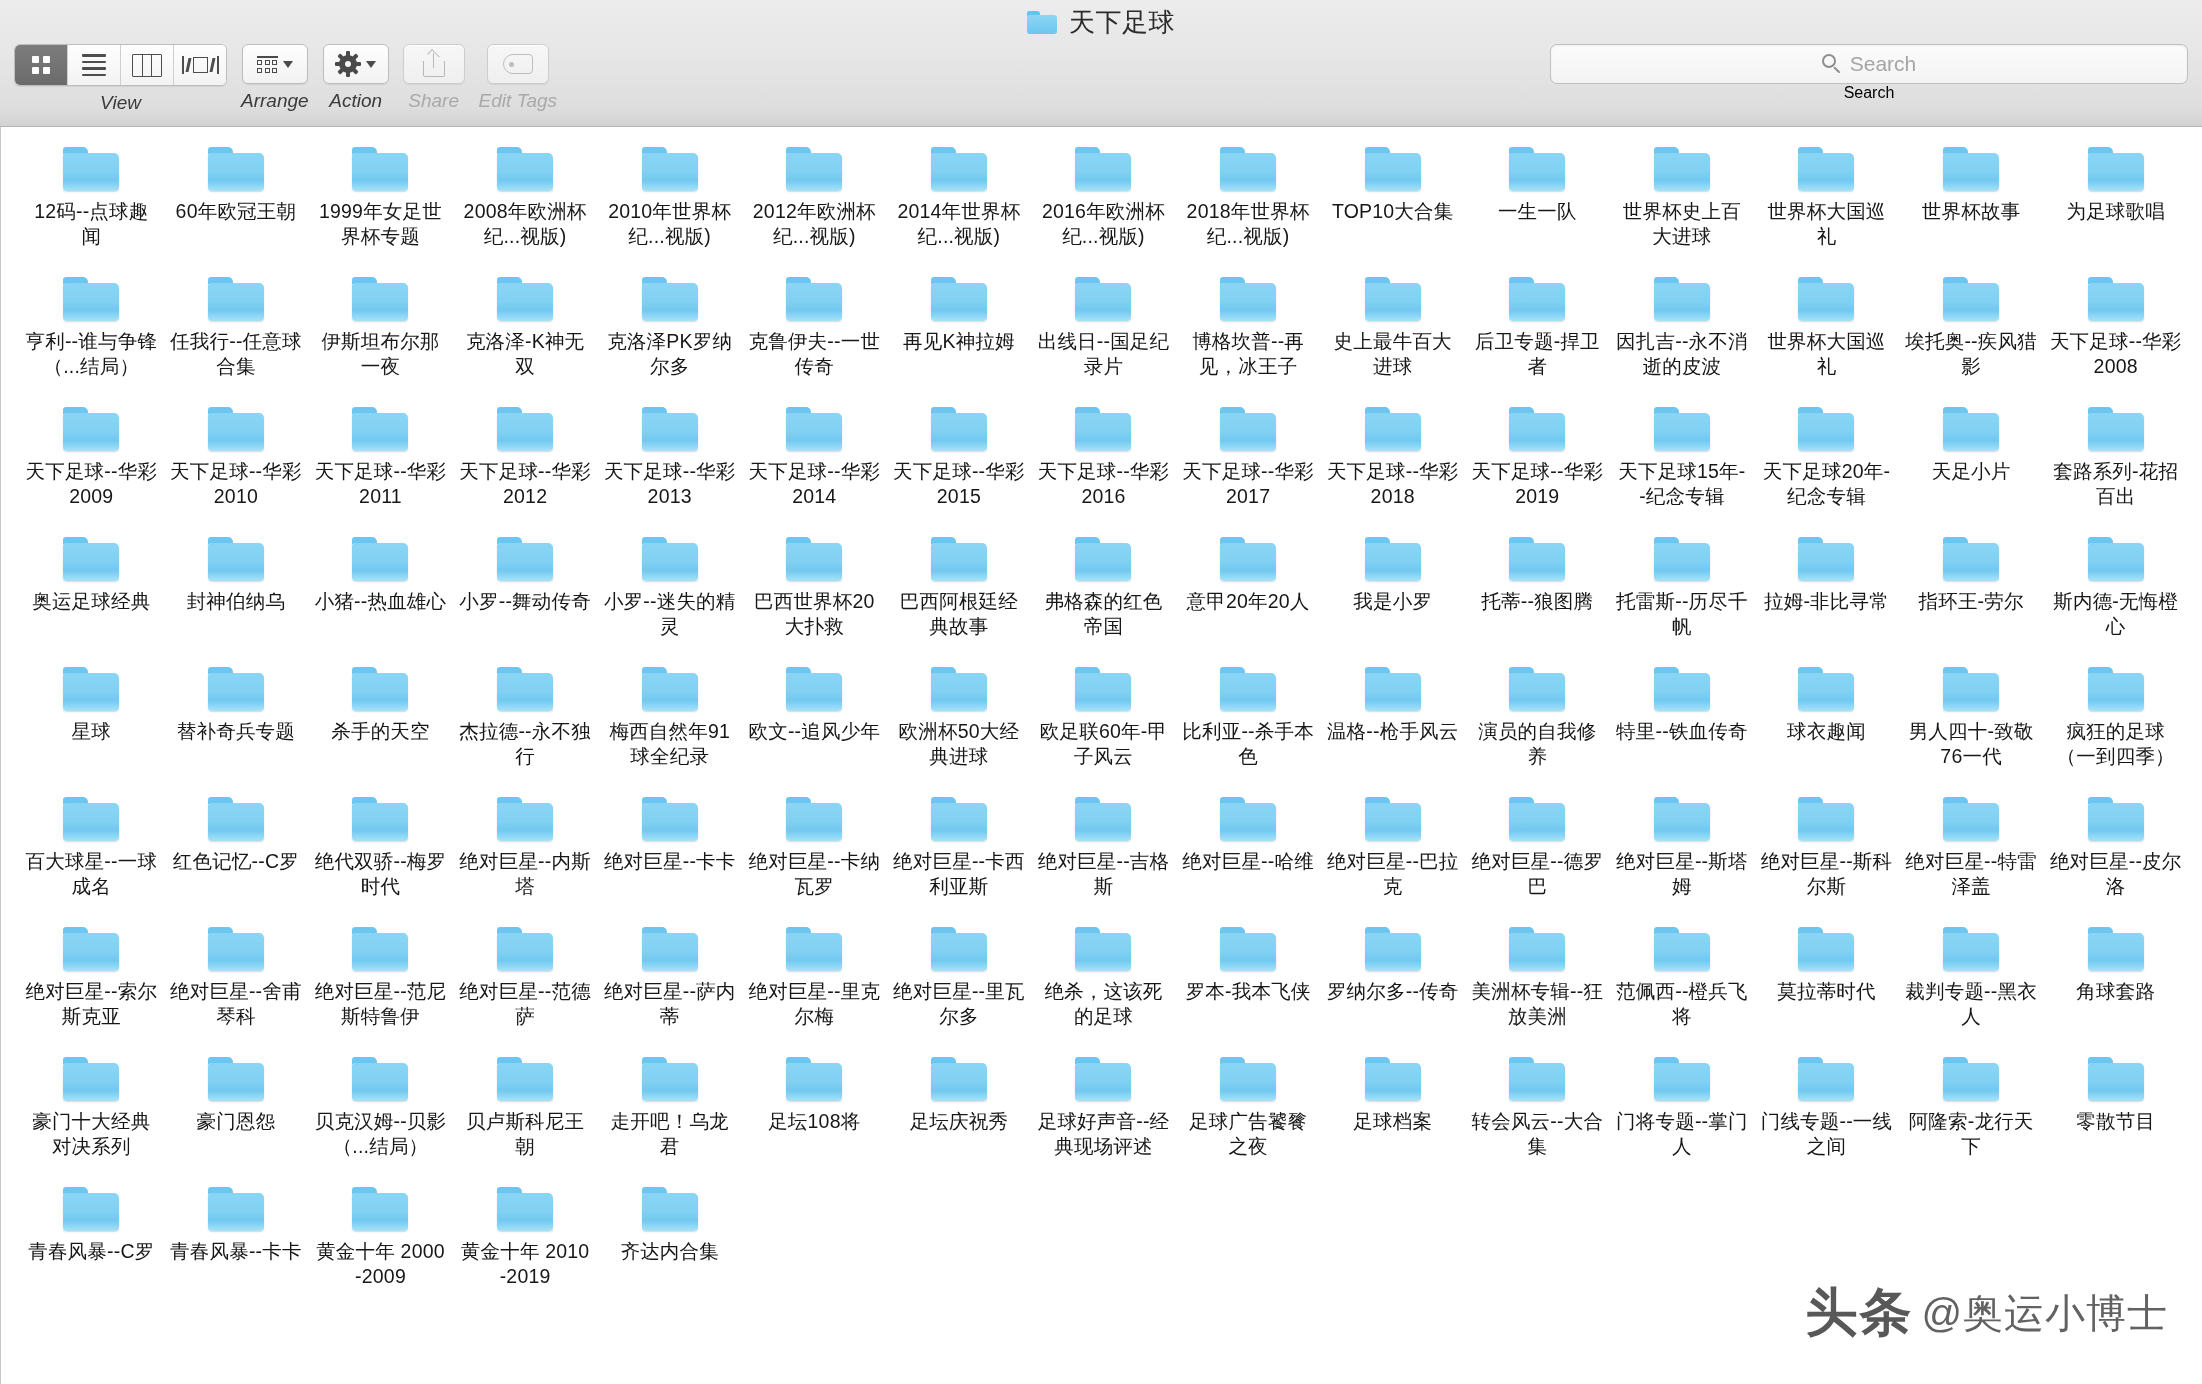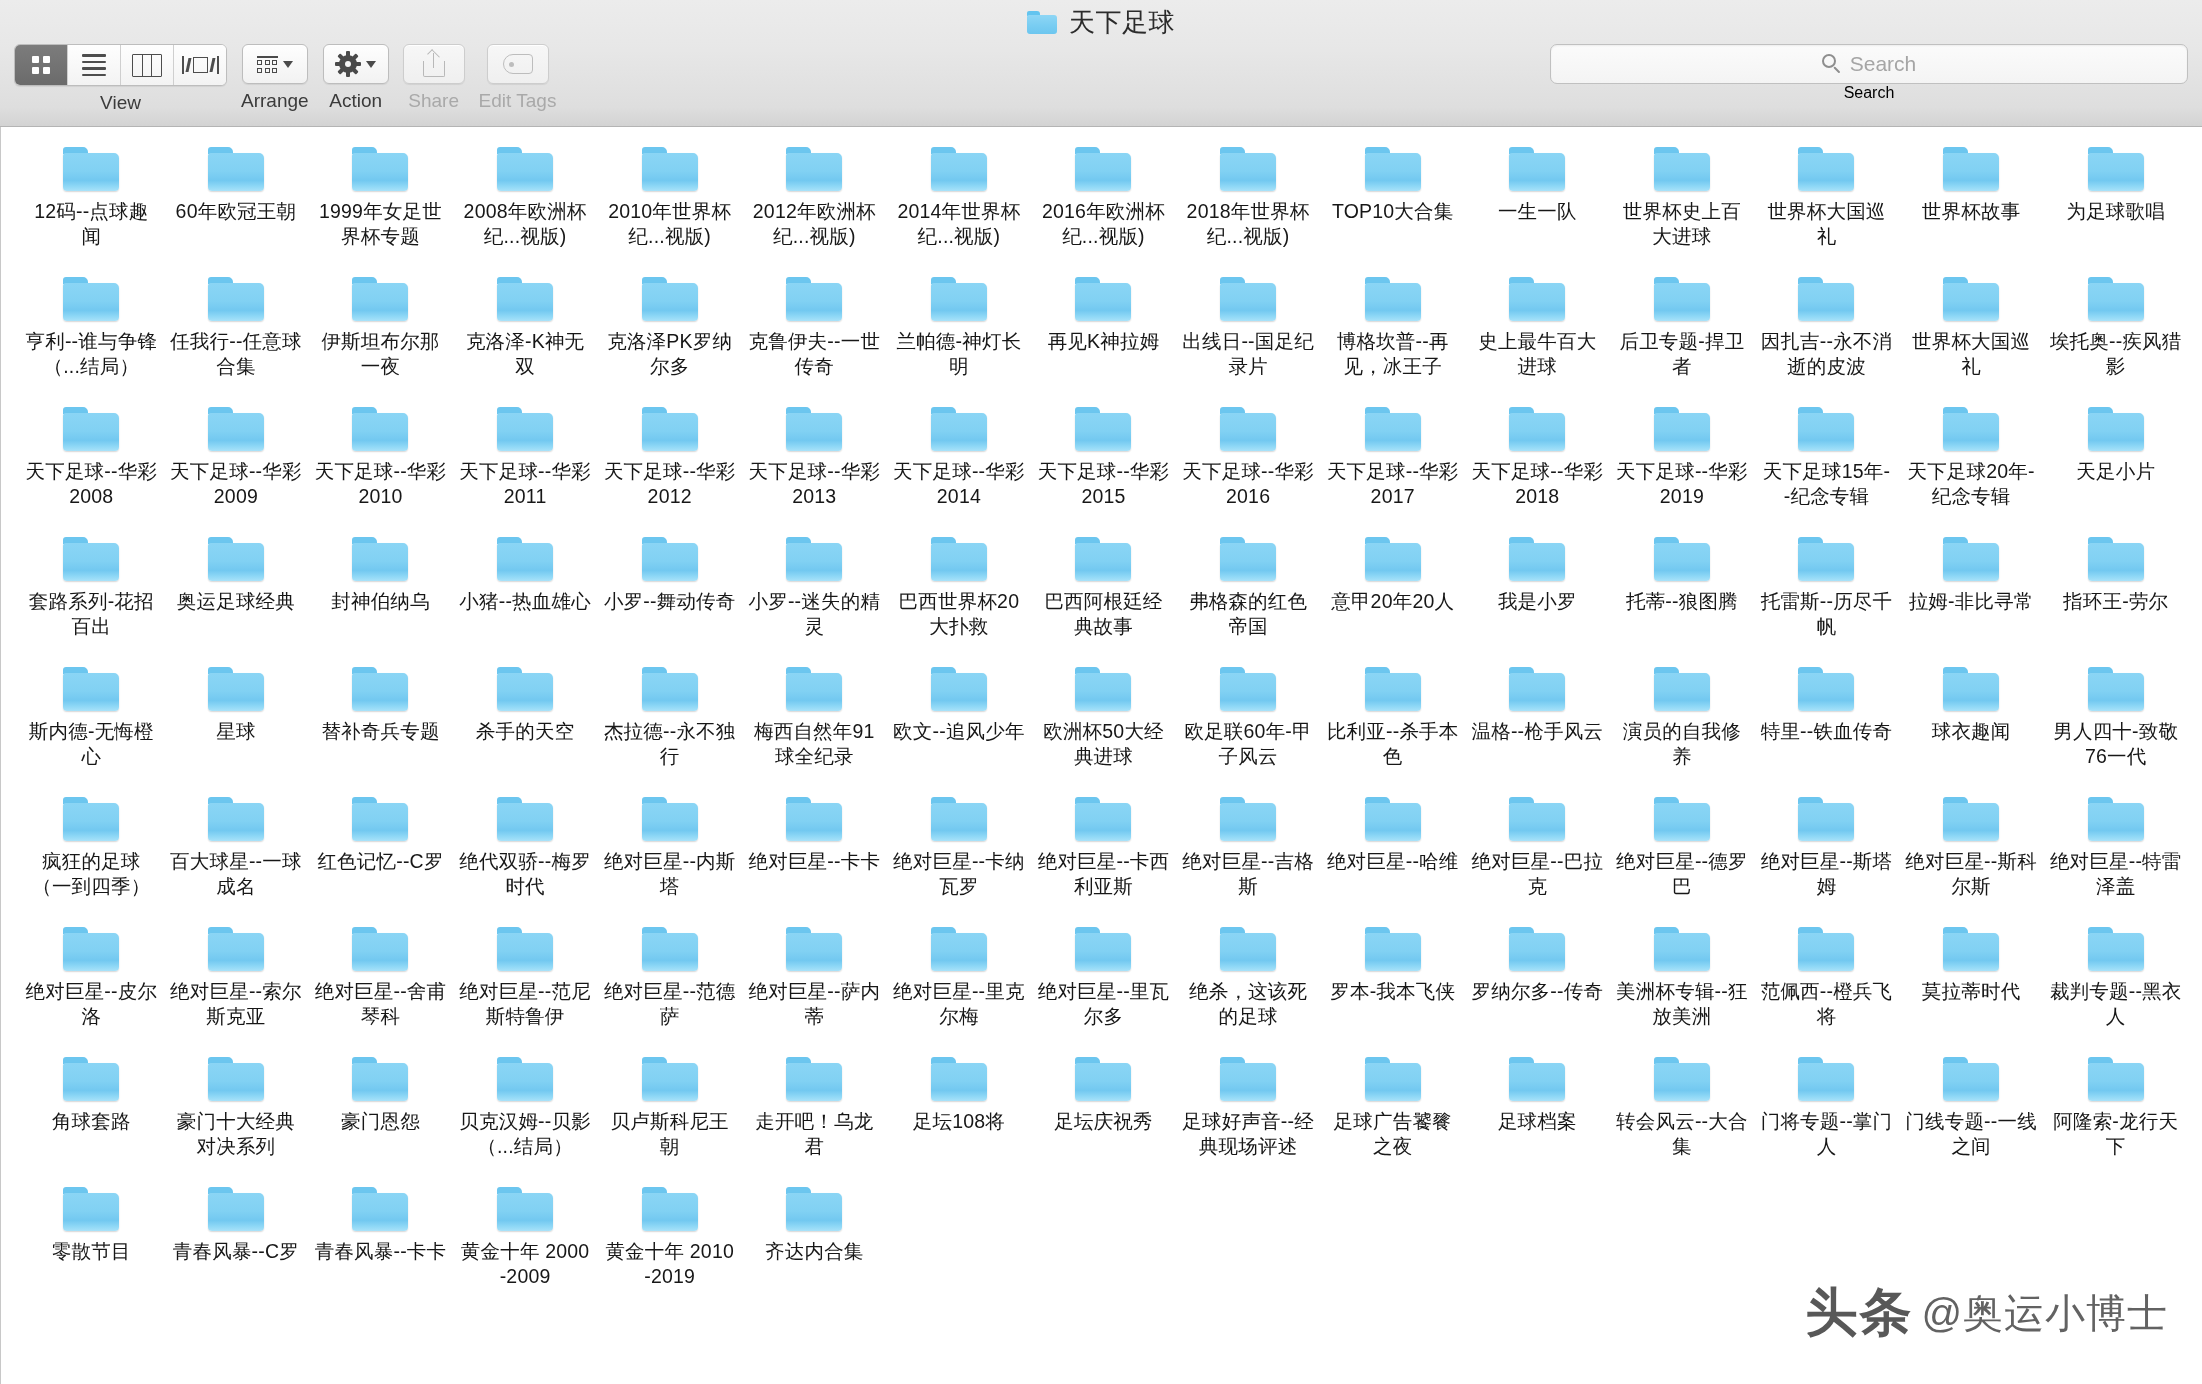--- a/index.html
+++ b/index.html
@@ -65,20 +65,21 @@
     align-items: flex-start;
     padding-left: 14px;
     box-sizing: border-box;
   }
 
   .tgroup {
     display: flex;
     flex-direction: column;
     align-items: center;
     margin-right: 14px;
+    font-style: italic;
   }
   .tgroup .tlabel {
     font-size: 19px;
     color: #3b3b3b;
     margin-top: 6px;
     white-space: nowrap;
   }
   .tgroup.disabled .tlabel { color: #a9a9a9; }
 
   .segmented {
@@ -583,27 +584,20 @@
             <span class="ftab"></span>
             <span class="fbody"></span>
           </div>
           <div class="label">克鲁伊夫--一世传奇</div>
         </div>
         <div class="item">
           <div class="folder">
             <span class="ftab"></span>
             <span class="fbody"></span>
           </div>
-          <div class="label">兰帕德-神灯长明</div>
-        </div>
-        <div class="item">
-          <div class="folder">
-            <span class="ftab"></span>
-            <span class="fbody"></span>
-          </div>
           <div class="label">再见K神拉姆</div>
         </div>
         <div class="item">
           <div class="folder">
             <span class="ftab"></span>
             <span class="fbody"></span>
           </div>
           <div class="label">出线日--国足纪录片</div>
         </div>
         <div class="item">

